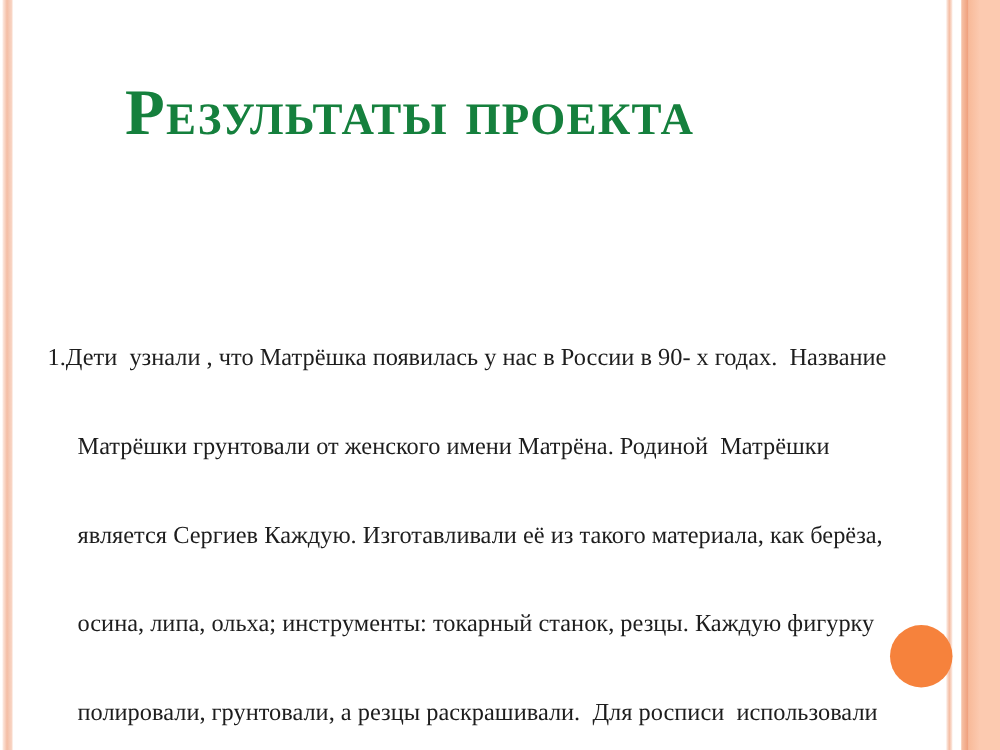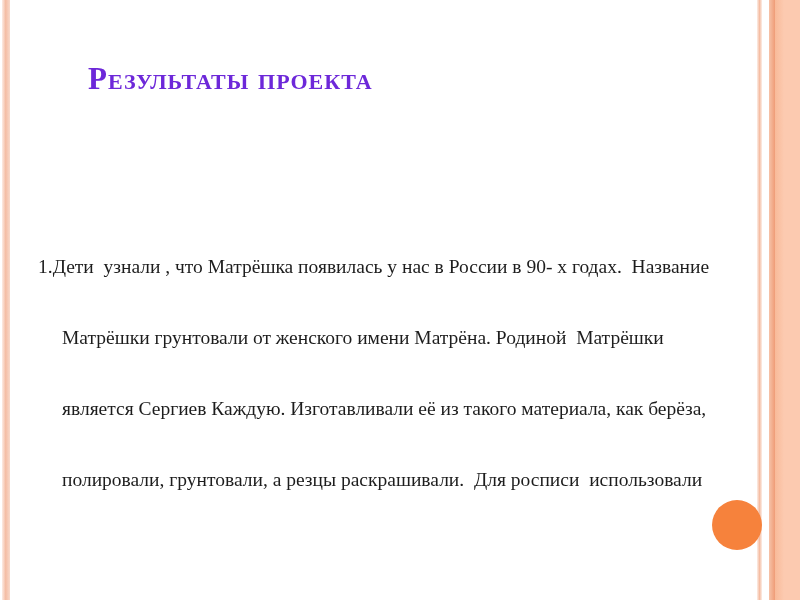--- a/index.html
+++ b/index.html
@@ -30,58 +30,59 @@
     background: linear-gradient(90deg, #f8ba99 0px, #fccab0 9px, #fccab0 100%);
   }
   .accent-circle {
     position: absolute; left: 712px; top: 500px; width: 50px; height: 50px;
     border-radius: 50%;
     background: #f6823c;
     z-index: 5;
   }
 
   .title {
-    position: absolute; left: 88px; top: 62px;
-    font-size: 31px; line-height: 1.1;
+    position: absolute; left: 100px; top: 62px;
+    font-size: 52px; line-height: 1.1;
     font-variant: small-caps;
     font-weight: bold;
     letter-spacing: 1px;
-    color: #6d28d9;
+    color: #15803d;
     white-space: pre;
   }
 
   .body-text {
     position: absolute; left: 35px; top: 136px; width: 730px;
     font-size: 19.5px; line-height: 23.7px;
     color: #1d1d1d;
     white-space: pre;
   }
   .para { padding-left: 27px; }
   .para .line { white-space: pre; }
-  .para-1 .line.first { margin-left: -24px; }
+  .para-1 .line.first { margin-left: -24px; margin-top: 20px; }
 </style>
 </head>
 <body>
 
 <div class="slide">
 
   <div class="left-stripe"></div>
   <div class="right-stripe-thin"></div>
   <div class="right-stripe-mid"></div>
   <div class="right-band"></div>
   <div class="accent-circle"></div>
 
   <div class="title">Результаты проекта</div>
 
   <div class="body-text">
 
     <div class="para para-1">
       <div class="line first">1.Дети  узнали , что Матрёшка появилась у нас в России в 90- х годах.  Название</div>
       <div class="line">Матрёшки грунтовали от женского имени Матрёна. Родиной  Матрёшки</div>
       <div class="line">является Сергиев Каждую. Изготавливали её из такого материала, как берёза,</div>
+      <div class="line">осина, липа, ольха; инструменты: токарный станок, резцы. Каждую фигурку</div>
       <div class="line">полировали, грунтовали, а резцы раскрашивали.  Для росписи  использовали</div>
       
       
       
       
       
     </div>
 
     
 

